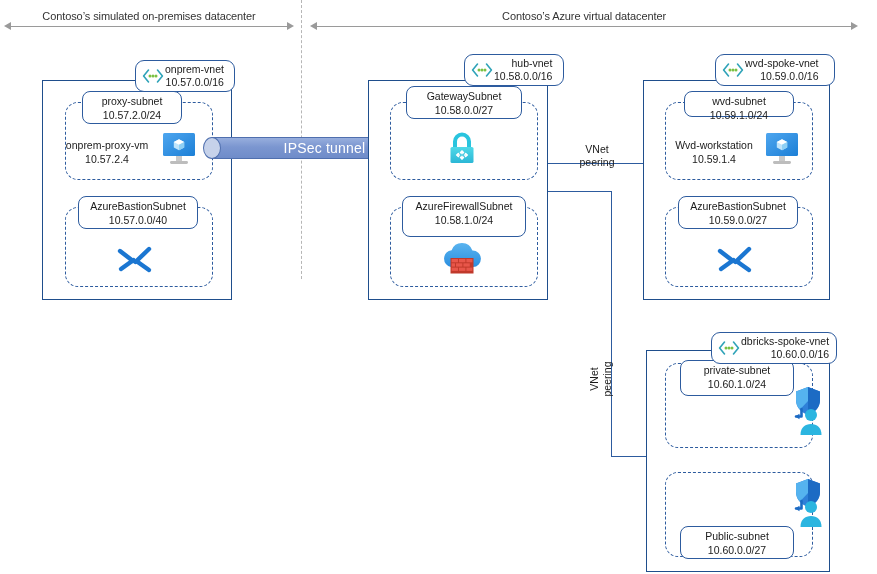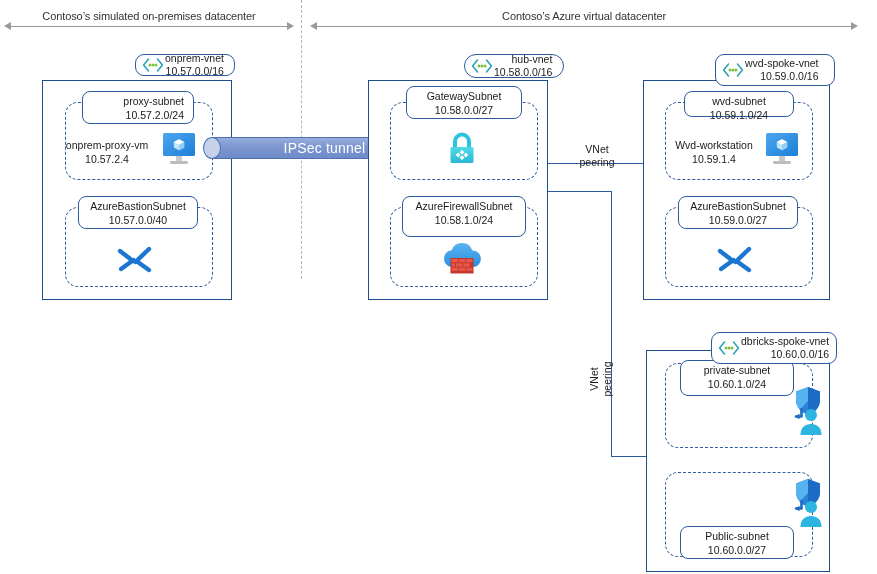--- a/index.html
+++ b/index.html
@@ -169,38 +169,38 @@
 
   <div class="conn h" style="left:548px;top:191px;width:64px;"></div>
   <div class="conn v" style="left:611px;top:191px;height:266px;"></div>
   <div class="conn h" style="left:611px;top:456px;width:36px;"></div>
   <div class="peer-label vert" style="left:564px;top:366px;width:74px;">
     <span>VNet</span>
     <span class="l2">peering</span>
   </div>
 
   <div class="vnet-box" style="left:42px;top:80px;width:190px;height:220px;"></div>
-  <div class="vnet-badge" style="left:135px;top:54px;width:100px;height:22px;">
+  <div class="vnet-badge" style="left:135px;top:60px;width:100px;height:32px;">
     <span class="icon" style="position:relative;width:24px;height:16px;flex:0 0 24px;">
       <svg width="24" height="16" viewBox="0 0 24 16">
         <path d="M7.5 2 L2.6 8 L7.5 14" fill="none" stroke="#2fa3b8" stroke-width="1.6" stroke-linecap="round" stroke-linejoin="round"></path>
         <path d="M16.5 2 L21.4 8 L16.5 14" fill="none" stroke="#2fa3b8" stroke-width="1.6" stroke-linecap="round" stroke-linejoin="round"></path>
         <circle cx="9" cy="8" r="1.5" fill="#7ac143"></circle>
         <circle cx="12" cy="8" r="1.5" fill="#7ac143"></circle>
         <circle cx="15" cy="8" r="1.5" fill="#7ac143"></circle>
       </svg>
     </span>
     <span class="txt">
       <span>onprem-vnet</span>
       <span class="l2">10.57.0.0/16</span>
     </span>
   </div>
 
   <div class="subnet" style="left:65px;top:102px;width:148px;height:78px;"></div>
-  <div class="subnet-label" style="left:82px;top:91px;width:112px;height:33px;text-align:right;">
+  <div class="subnet-label" style="left:82px;top:91px;width:100px;height:33px;">
     <span class="t">proxy-subnet</span>
     <span class="t">10.57.2.0/24</span>
   </div>
   <div class="res-label" style="left:52px;top:138px;width:110px;">
     <span>onprem-proxy-vm</span>
     <span class="l2">10.57.2.4</span>
   </div>
   <span class="icon" style="left:161px;top:131px;width:38px;height:36px;">
     <svg width="38" height="36" viewBox="0 0 38 36">
       <defs>
@@ -235,21 +235,21 @@
   </span>
 
   <div class="tunnel" style="left:203px;top:137px;width:243px;height:22px;">
     <div class="body"></div>
     <div class="cap left"></div>
     <div class="cap right"></div>
     <div class="lbl">IPSec tunnel</div>
   </div>
 
   <div class="vnet-box" style="left:368px;top:80px;width:180px;height:220px;"></div>
-  <div class="vnet-badge" style="left:464px;top:54px;width:100px;height:24px;border-radius:12px;">
+  <div class="vnet-badge" style="left:464px;top:54px;width:100px;height:32px;">
     <span class="icon" style="position:relative;width:24px;height:16px;flex:0 0 24px;">
       <svg width="24" height="16" viewBox="0 0 24 16">
         <path d="M7.5 2 L2.6 8 L7.5 14" fill="none" stroke="#2fa3b8" stroke-width="1.6" stroke-linecap="round" stroke-linejoin="round"></path>
         <path d="M16.5 2 L21.4 8 L16.5 14" fill="none" stroke="#2fa3b8" stroke-width="1.6" stroke-linecap="round" stroke-linejoin="round"></path>
         <circle cx="9" cy="8" r="1.5" fill="#7ac143"></circle>
         <circle cx="12" cy="8" r="1.5" fill="#7ac143"></circle>
         <circle cx="15" cy="8" r="1.5" fill="#7ac143"></circle>
       </svg>
     </span>
     <span class="txt">

